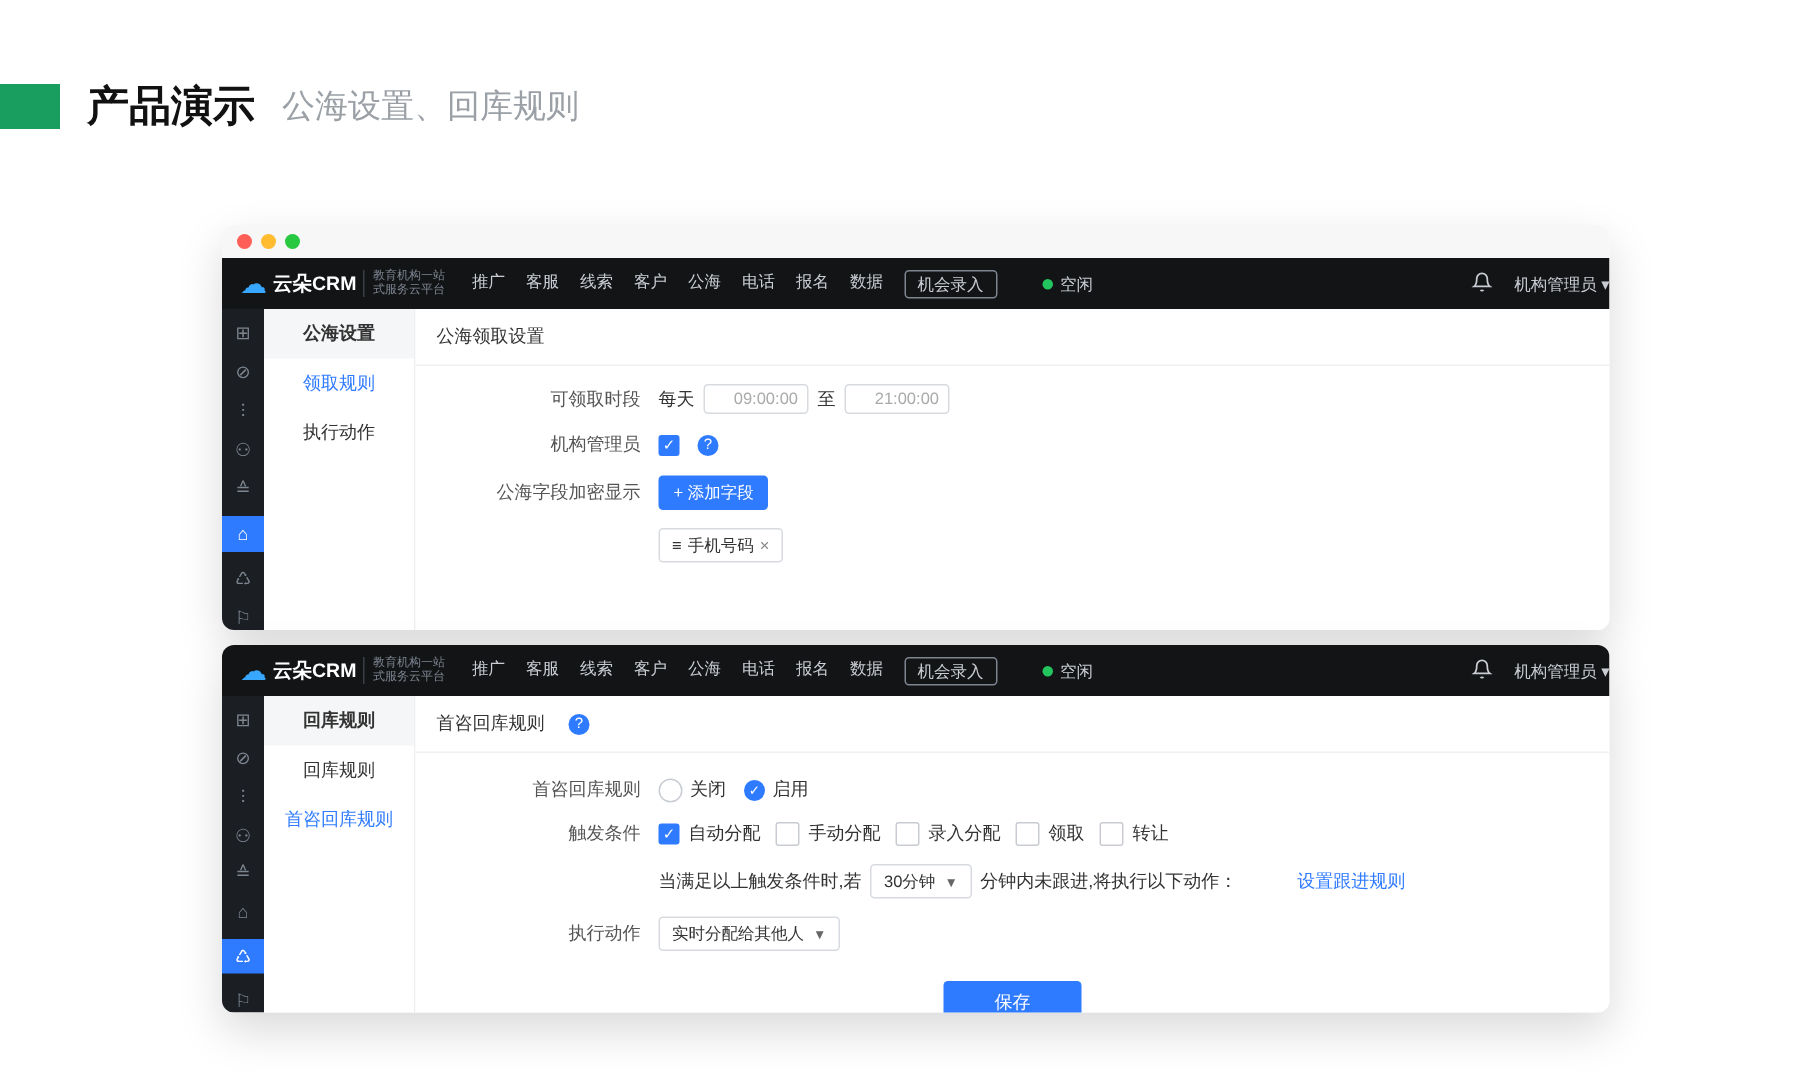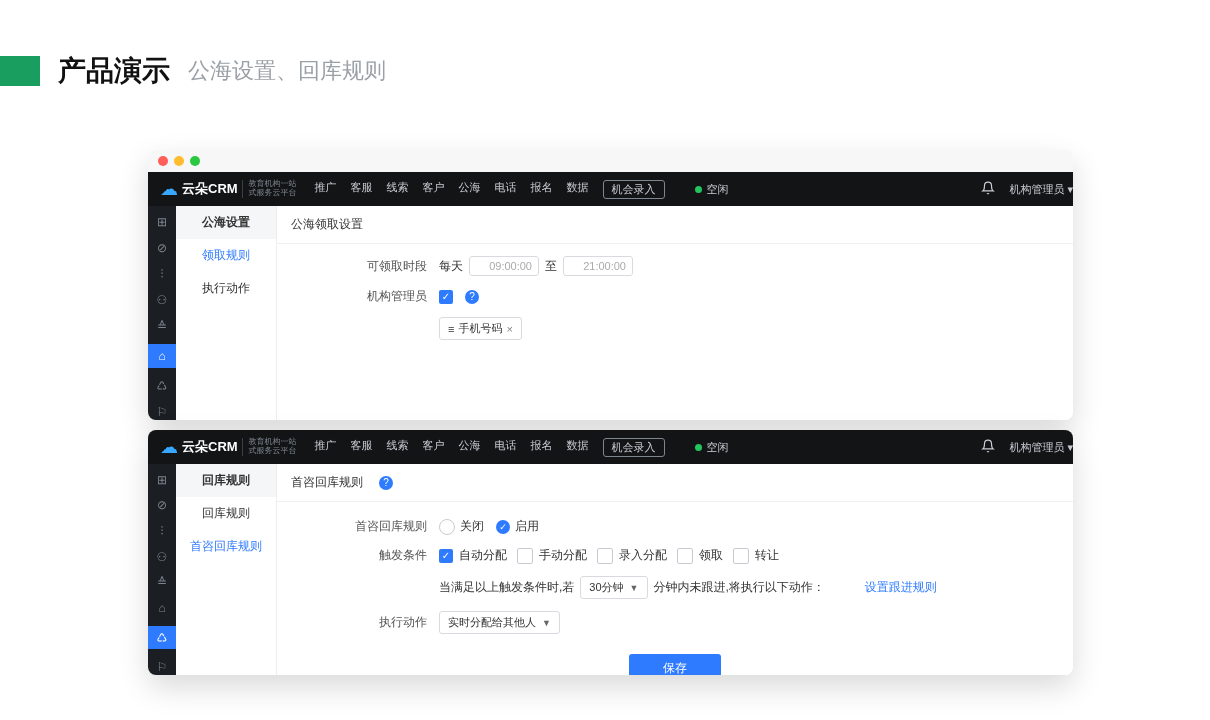--- a/index.html
+++ b/index.html
@@ -131,20 +131,24 @@
               <input class="inp time" value="09:00:00" style="">
               <span style="margin:0 6px;">至</span>
               <input class="inp time" value="21:00:00" style="">
             </div>
             <div class="form-row">
               <div class="form-label">机构管理员</div>
               <span class="chk">✓</span>
               <span class="q-circle">?</span>
             </div>
             <div class="form-row">
+              <div class="form-label">公海字段加密显示</div>
+              <button class="btn-blue">+ 添加字段</button>
+            </div>
+            <div class="form-row">
               <div class="form-label"></div>
               <span class="tag">
                 <span>≡</span>
                 <span>手机号码</span>
                 <span class="x">×</span>
               </span>
             </div>
           </div>
         </div>
       </div>

